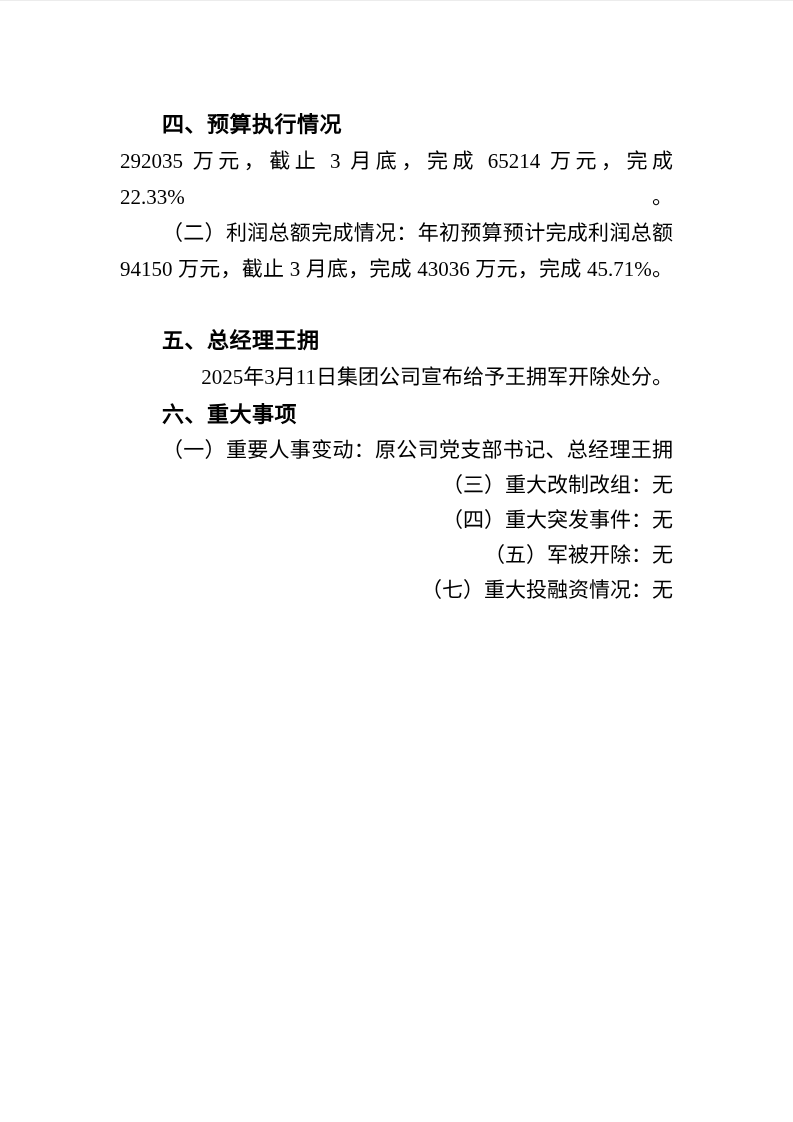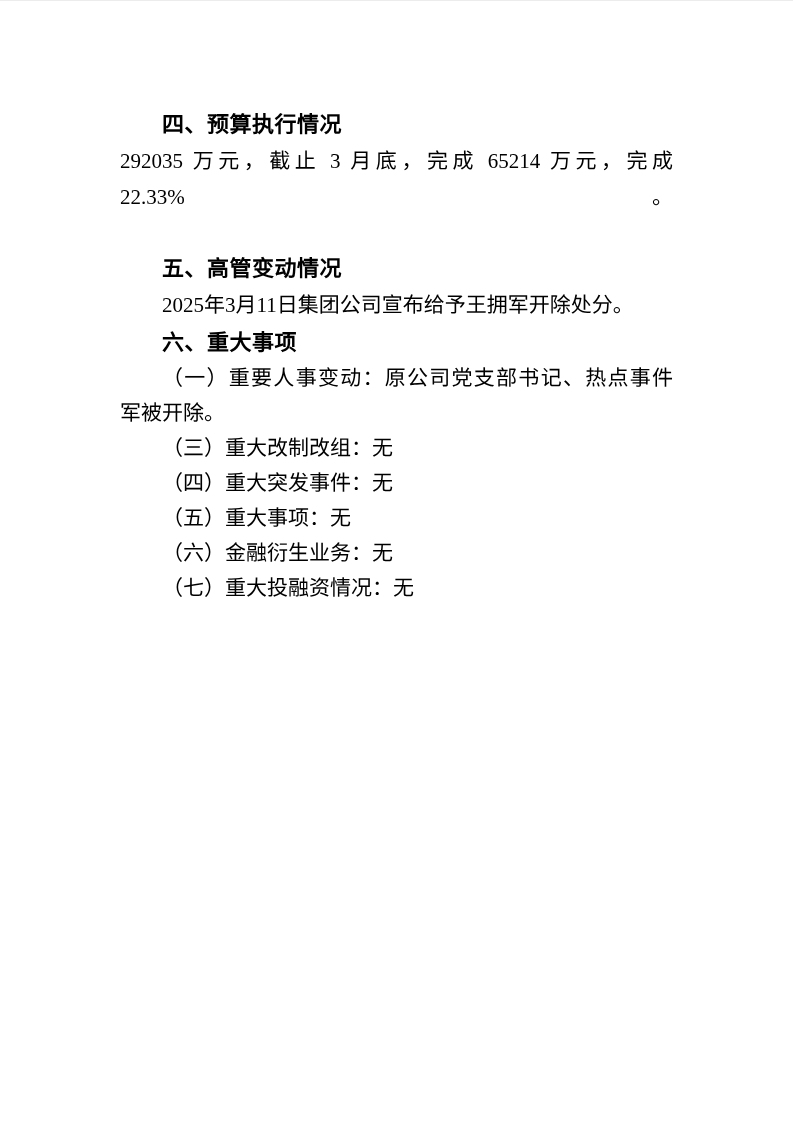--- a/index.html
+++ b/index.html
@@ -27,58 +27,60 @@
     font-weight: bold;
     font-size: 22px;
     line-height: 36px;
     text-indent: 42px;
     letter-spacing: 0.5px;
   }
   .line {
     font-size: 21px;
     line-height: 36px;
   }
-  .ind { text-indent: 42px; }
+  .ind { text-indent: 42px; text-align: right; }
   .stretch {
     text-align: justify;
     text-align-last: justify;
   }
   .sec5-hd { margin-top: 36px; }   
   .sec6-hd { margin-top: 2px; }    
   .sec6 .line { line-height: 35px; }
 </style>
 </head>
 <body>
 
 <div class="page">
   <div class="content">
 
     <section class="sec4">
       <h2 class="hd">四、预算执行情况</h2>
       <div class="para">
         <div class="line stretch">292035 万元，截止 3 月底，完成 65214 万元，完成 22.33%。</div>
       </div>
+      <div class="para">
+        <div class="line ind stretch">（二）利润总额完成情况：年初预算预计完成利润总额</div>
+        <div class="line stretch">94150 万元，截止 3 月底，完成 43036 万元，完成 45.71%。</div>
+      </div>
     </section>
 
     <section class="sec5">
-      <h2 class="hd sec5-hd">五、高管变动情况</h2>
+      <h2 class="hd sec5-hd">五、总经理王拥</h2>
       <div class="para">
         <div class="line ind">2025年3月11日集团公司宣布给予王拥军开除处分。</div>
       </div>
     </section>
 
     <section class="sec6">
       <h2 class="hd sec6-hd">六、重大事项</h2>
       <div class="para">
-        <div class="line ind stretch">（一）重要人事变动：原公司党支部书记、热点事件</div>
-        <div class="line">军被开除。</div>
+        <div class="line ind stretch">（一）重要人事变动：原公司党支部书记、总经理王拥</div>
       </div>
       <div class="items">
         <div class="line ind">（三）重大改制改组：无</div>
         <div class="line ind">（四）重大突发事件：无</div>
-        <div class="line ind">（五）重大事项：无</div>
-        <div class="line ind">（六）金融衍生业务：无</div>
+        <div class="line ind">（五）军被开除：无</div>
         <div class="line ind">（七）重大投融资情况：无</div>
       </div>
     </section>
 
   </div>
 </div>
 
 </body></html>

